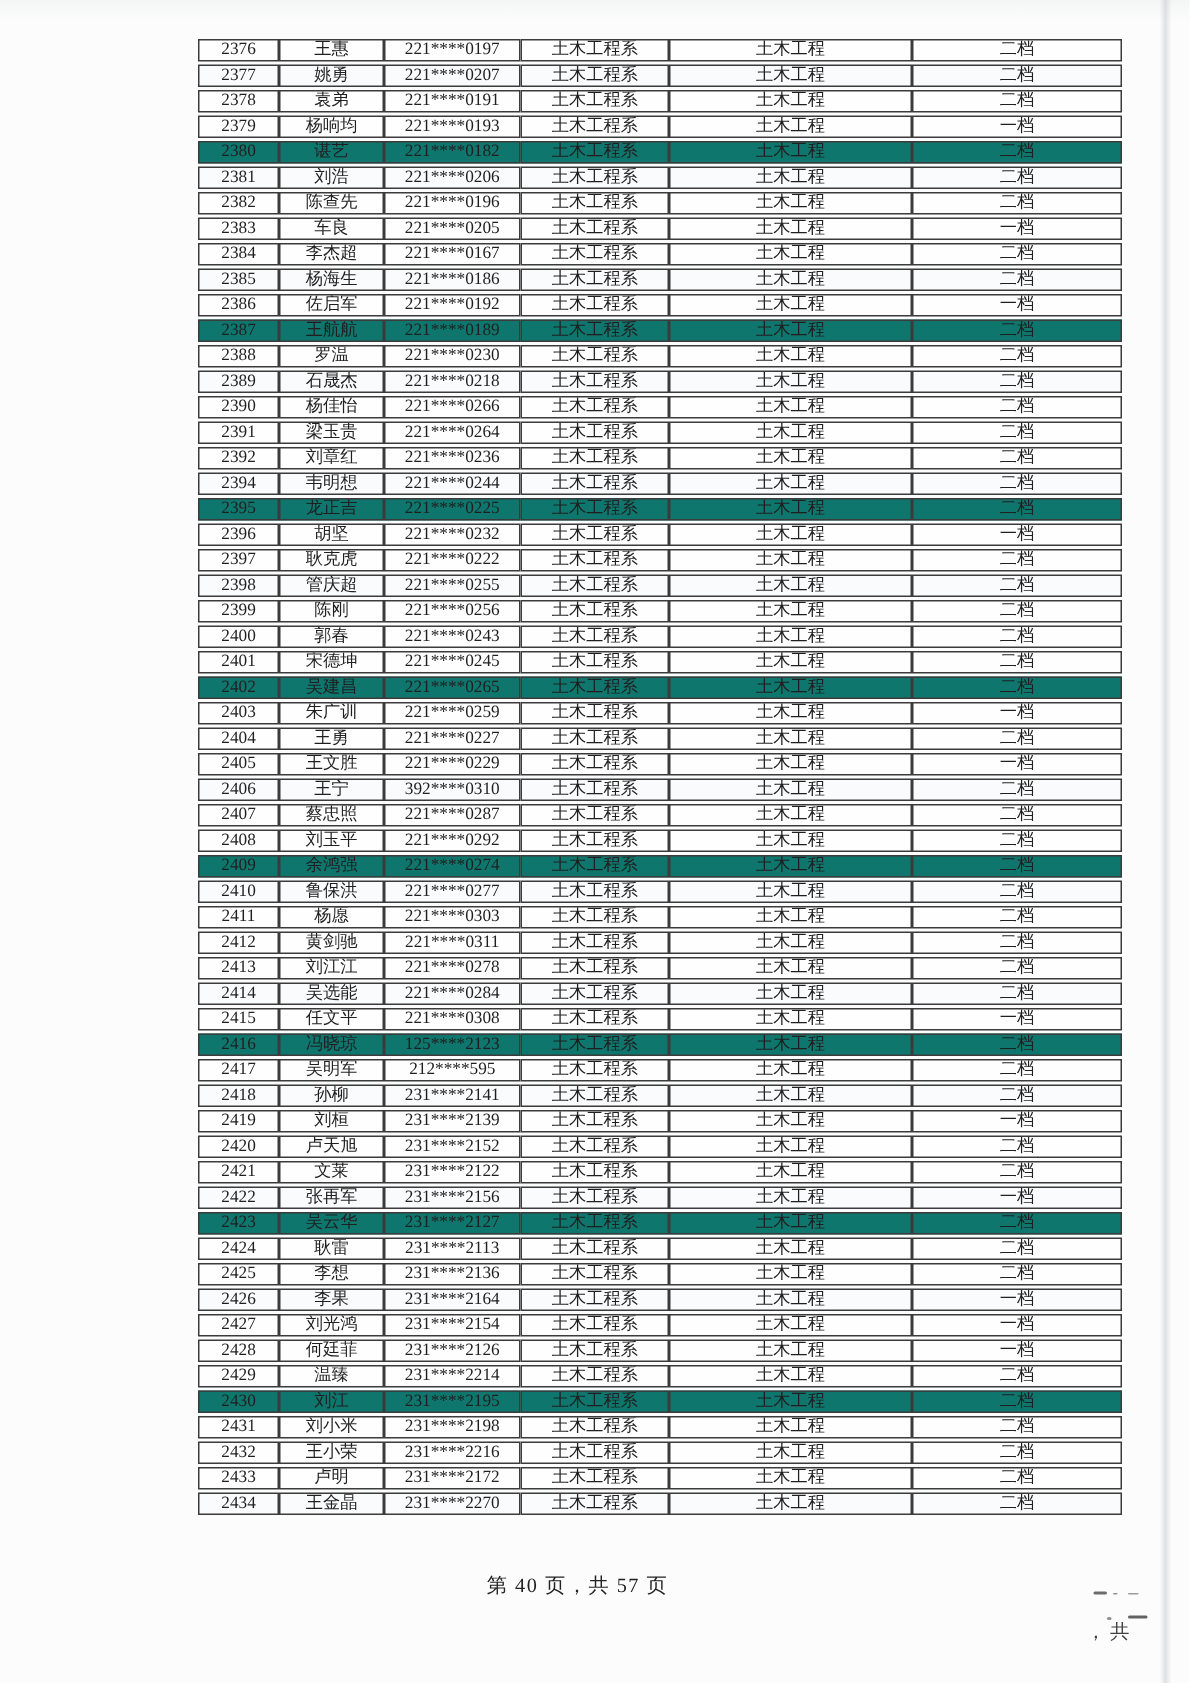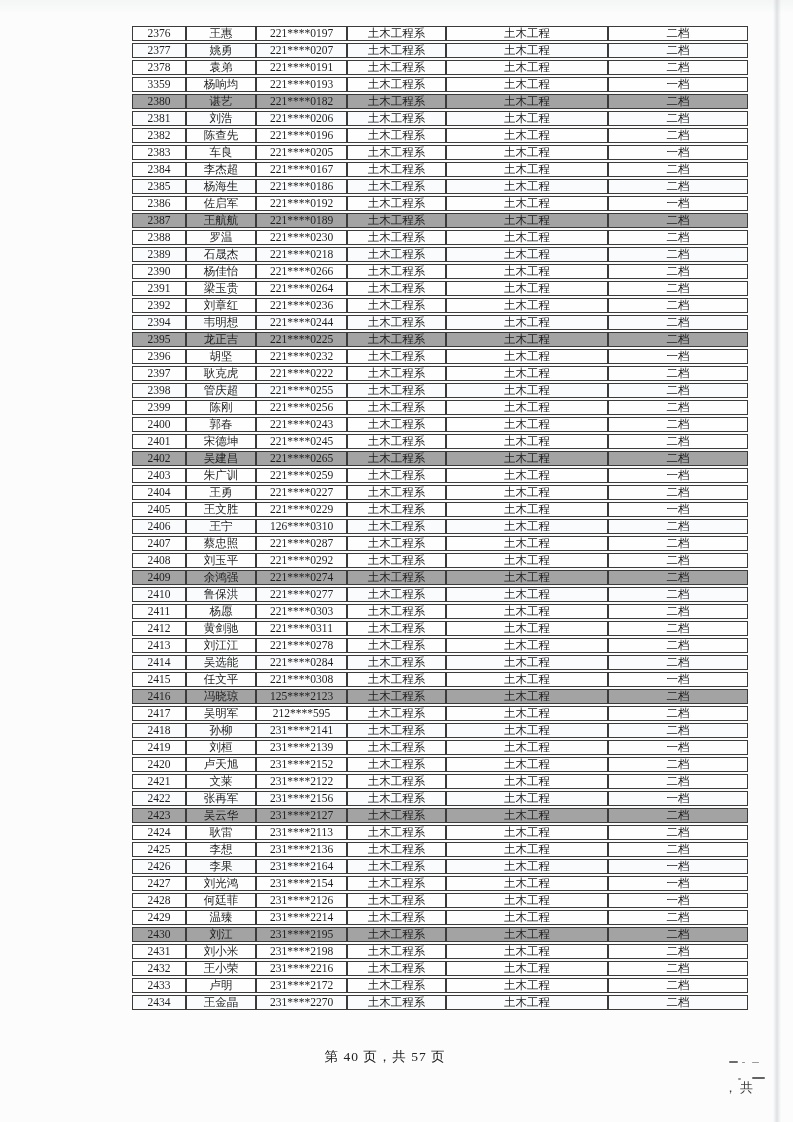--- a/index.html
+++ b/index.html
@@ -23,21 +23,21 @@
   table.roster td{
     border:1px solid #3b3b3b;
     height:13px;
     padding:0 1px;
     text-align:center;vertical-align:middle;
     font-size:11.5px;line-height:13px;
     white-space:nowrap;overflow:hidden;
     background:#fefefe;
   }
   table.roster tr:nth-child(4n+2) td{background:#fafbfc;}
-  table.roster tr:nth-child(7n+5) td{background:#a3a3a3;font-family:Liberation Serif, serif;}
+  table.roster tr:nth-child(7n+5) td{background:#0f766e;font-family:Liberation Serif, serif;}
   .footer{
     position:absolute;left:0;top:1048px;width:770px;
     text-align:center;font-size:13.5px;color:#222;
     letter-spacing:1px;
   }
   .edge-fragment{
     position:absolute;left:724px;top:1079px;width:60px;
     font-size:13px;color:#3f3f3f;letter-spacing:3px;white-space:nowrap;
   }
   .smudge{position:absolute;background:#3c3c3c;border-radius:1px;}
@@ -83,21 +83,21 @@
           </tr>
           <tr>
             <td>2378</td>
             <td>袁弟</td>
             <td>221****0191</td>
             <td>土木工程系</td>
             <td>土木工程</td>
             <td>二档</td>
           </tr>
           <tr>
-            <td>3359</td>
+            <td>2379</td>
             <td>杨响均</td>
             <td>221****0193</td>
             <td>土木工程系</td>
             <td>土木工程</td>
             <td>一档</td>
           </tr>
           <tr>
             <td>2380</td>
             <td>谌艺</td>
             <td>221****0182</td>
@@ -293,21 +293,21 @@
             <td>2405</td>
             <td>王文胜</td>
             <td>221****0229</td>
             <td>土木工程系</td>
             <td>土木工程</td>
             <td>一档</td>
           </tr>
           <tr>
             <td>2406</td>
             <td>王宁</td>
-            <td>126****0310</td>
+            <td>392****0310</td>
             <td>土木工程系</td>
             <td>土木工程</td>
             <td>二档</td>
           </tr>
           <tr>
             <td>2407</td>
             <td>蔡忠照</td>
             <td>221****0287</td>
             <td>土木工程系</td>
             <td>土木工程</td>

